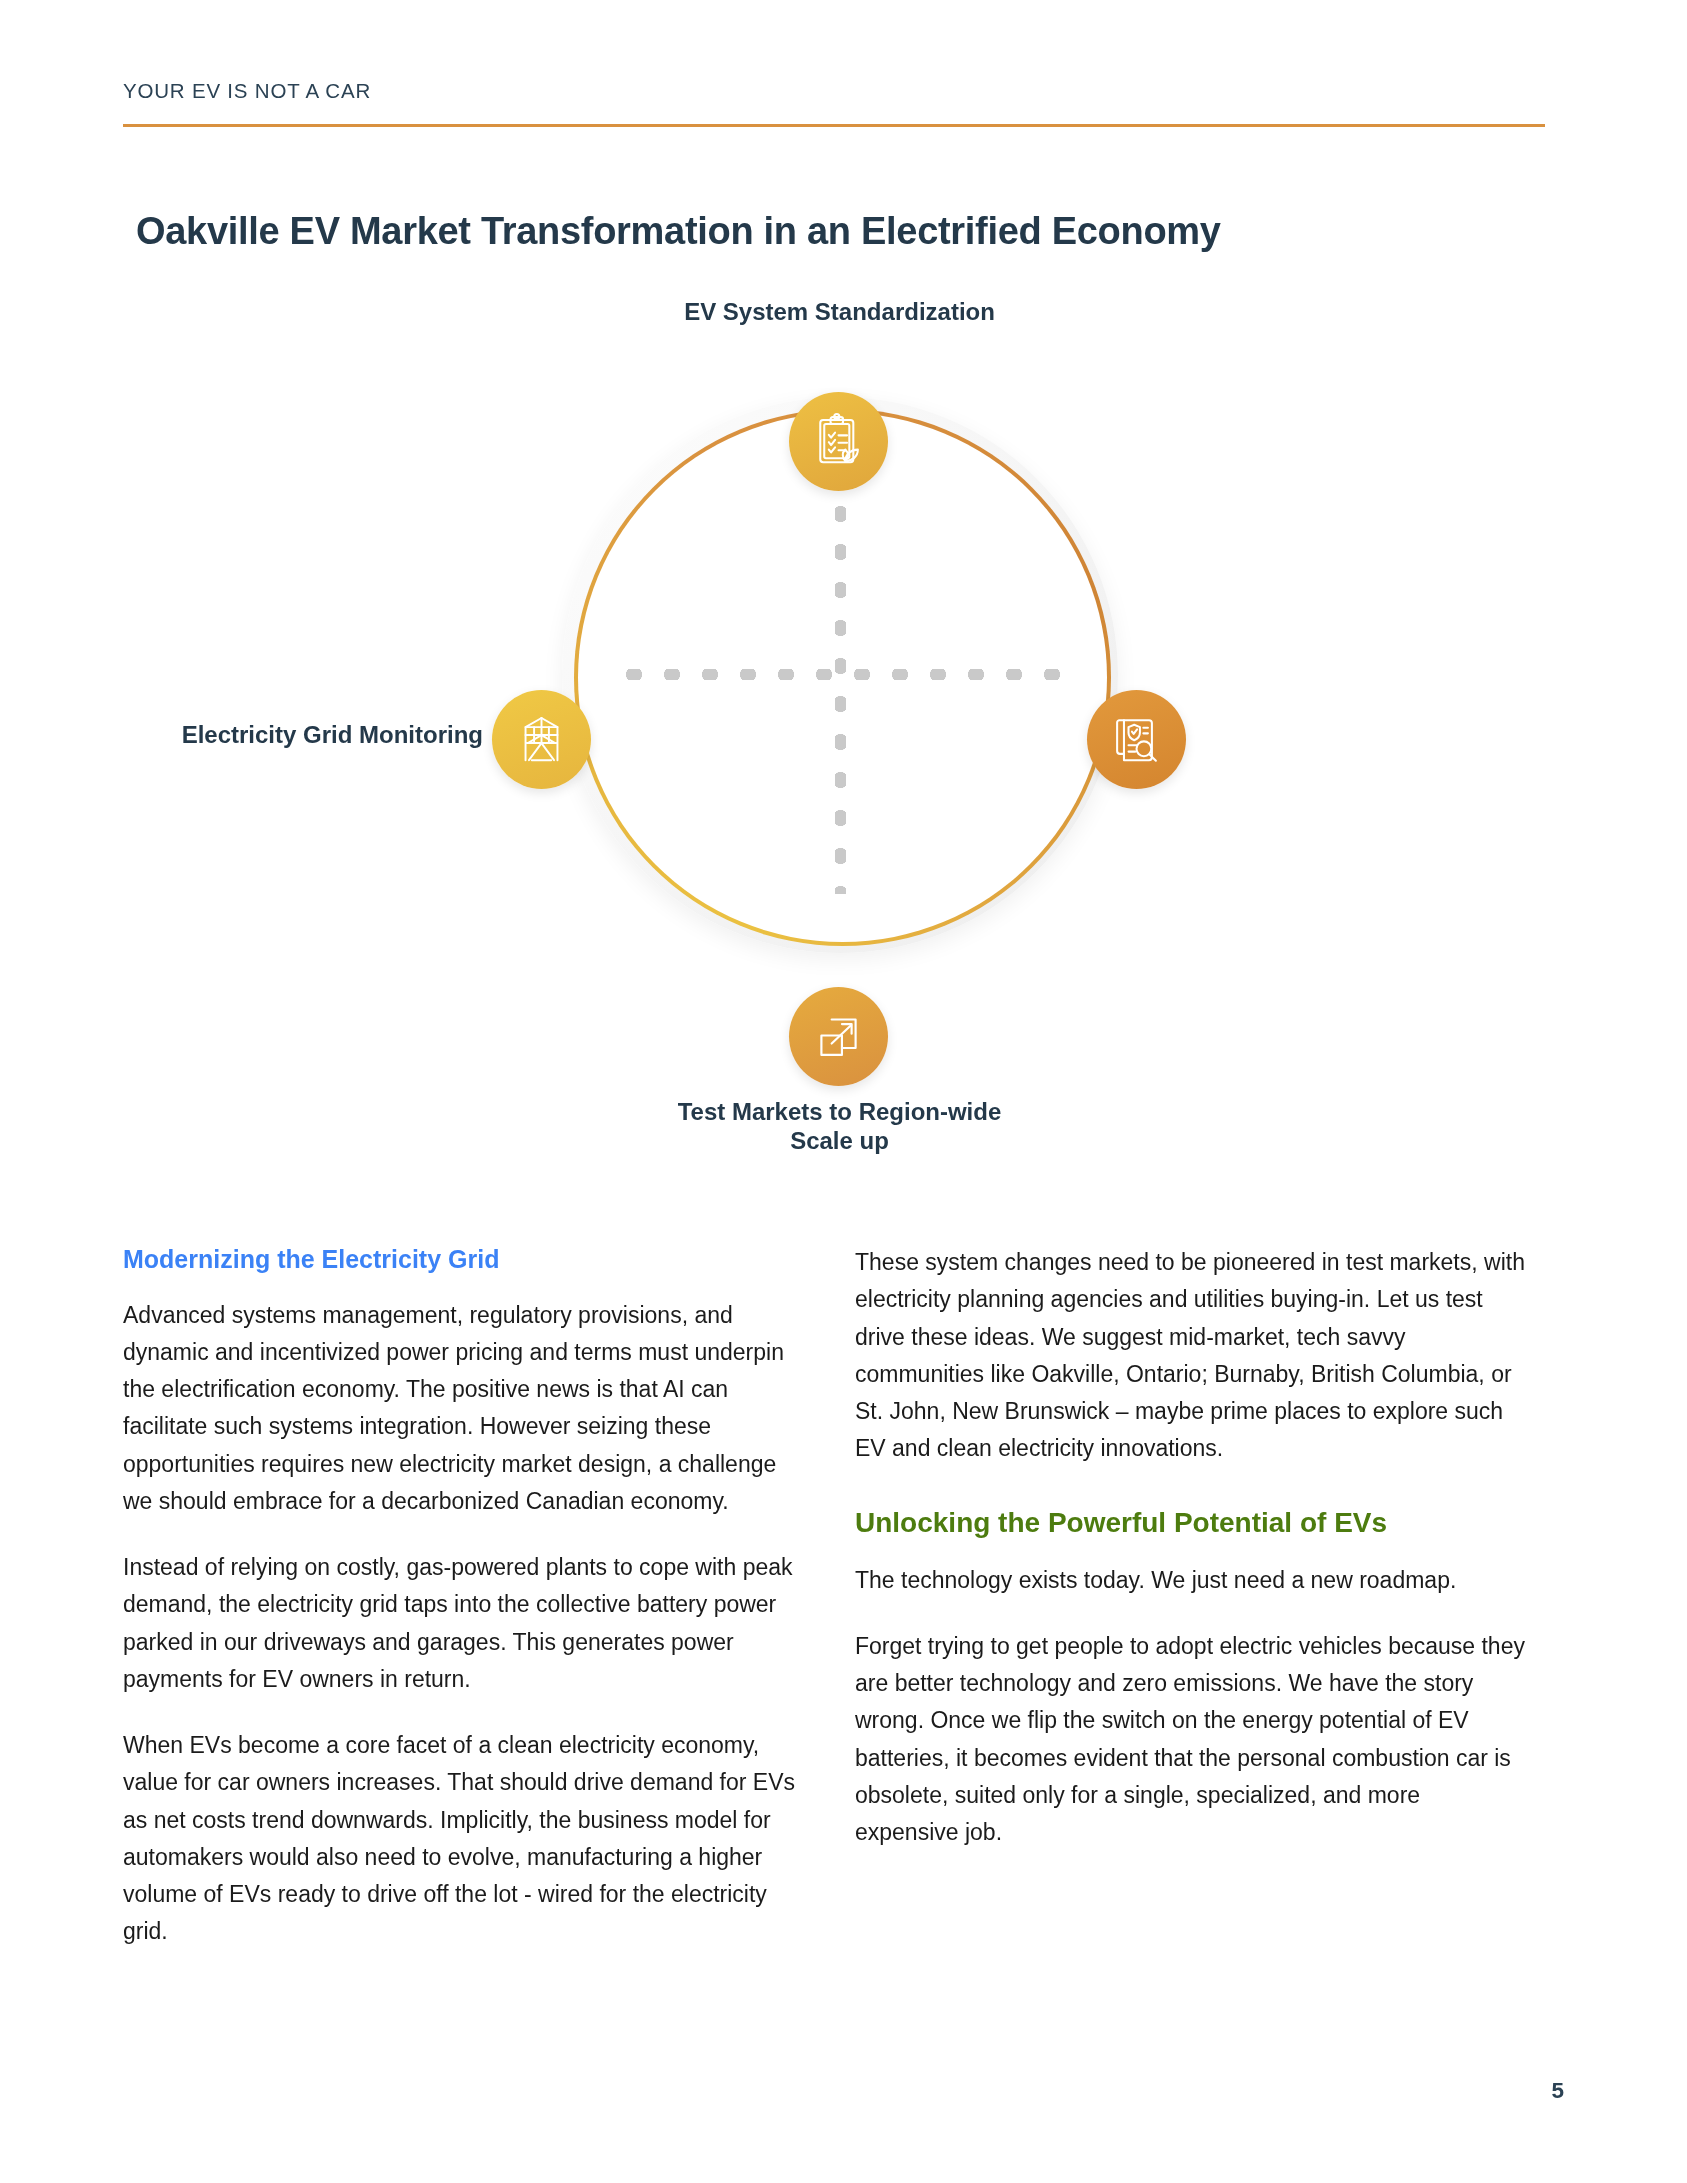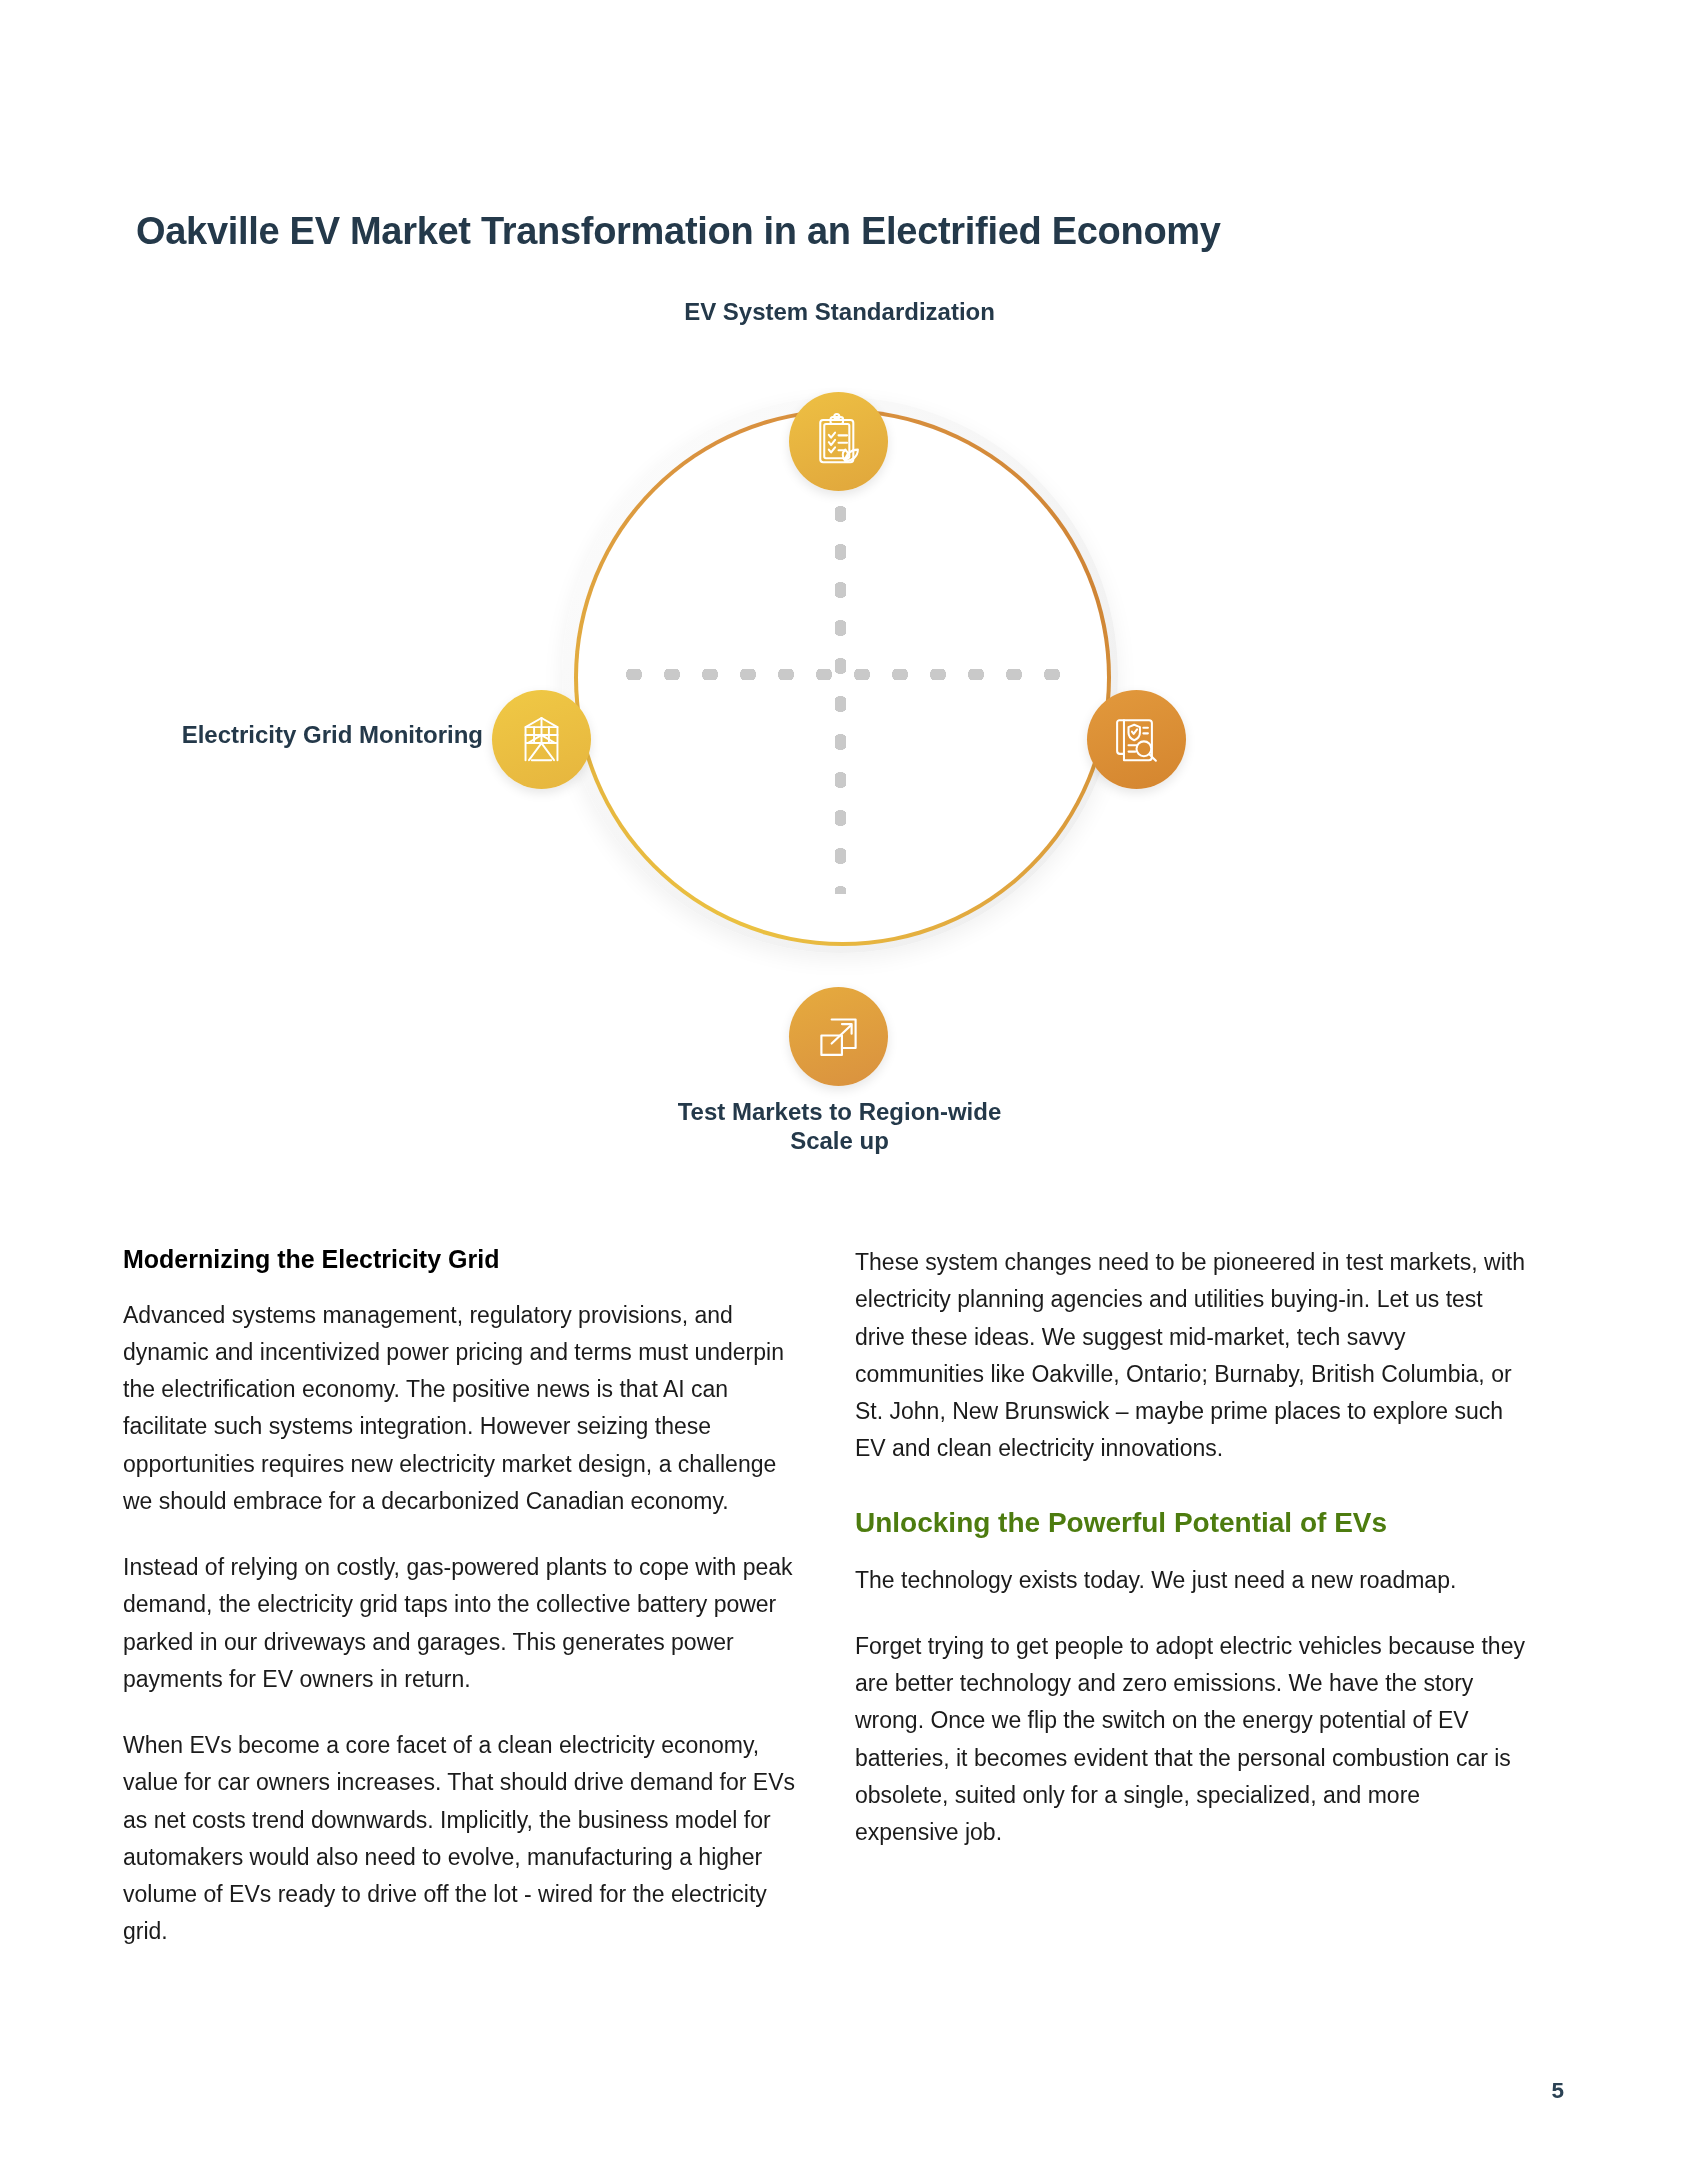--- a/index.html
+++ b/index.html
@@ -137,21 +137,21 @@
   }
   .col.left  { left: 123px;  top: 0px; }
   .col.right { left: 855px; top: 0px; }
 
   .sec-head {
     font-size: 25px;
     font-weight: 700;
     margin: 0 0 22.5px 0;
     line-height: 1.2;
   }
-  .sec-head.slate  { color: #000000; }
+  .sec-head.slate  { color: #3b82f6; }
   .sec-head.orange { color: #4d7c0f; font-size: 28px; margin-top: 38px; }
 
   p.body {
     font-size: 23px;
     line-height: 1.62;
     color: #1b1b1b;
     margin: 0 0 29px 0;
     font-weight: 400;
   }
   p.body:last-child { margin-bottom: 0; }
@@ -162,20 +162,24 @@
     font-size: 22.5px;
     font-weight: 700;
     color: #2b4254;
   }
 </style>
 </head>
 <body>
 
 <div class="page">
 
+  <div class="running-header">
+    <div class="rh-text">YOUR EV IS NOT A CAR</div>
+    <div class="rh-rule"></div>
+  </div>
 
   <h1 class="page-title">Oakville EV Market Transformation in an Electrified Economy</h1>
 
   <div class="diagram">
 
     <div class="diagram-plate"></div>
     <div class="ring"></div>
 
     <div class="dotline vert"></div>
     <div class="dotline horiz"></div>

